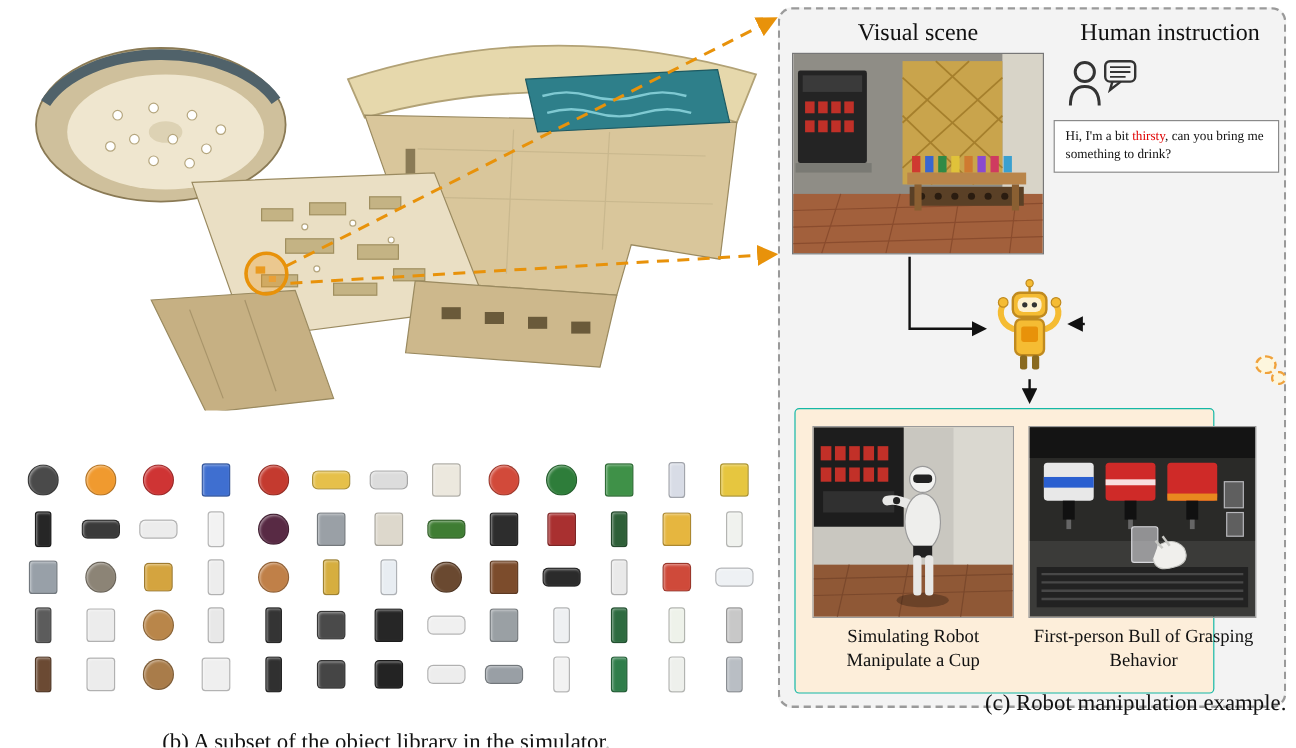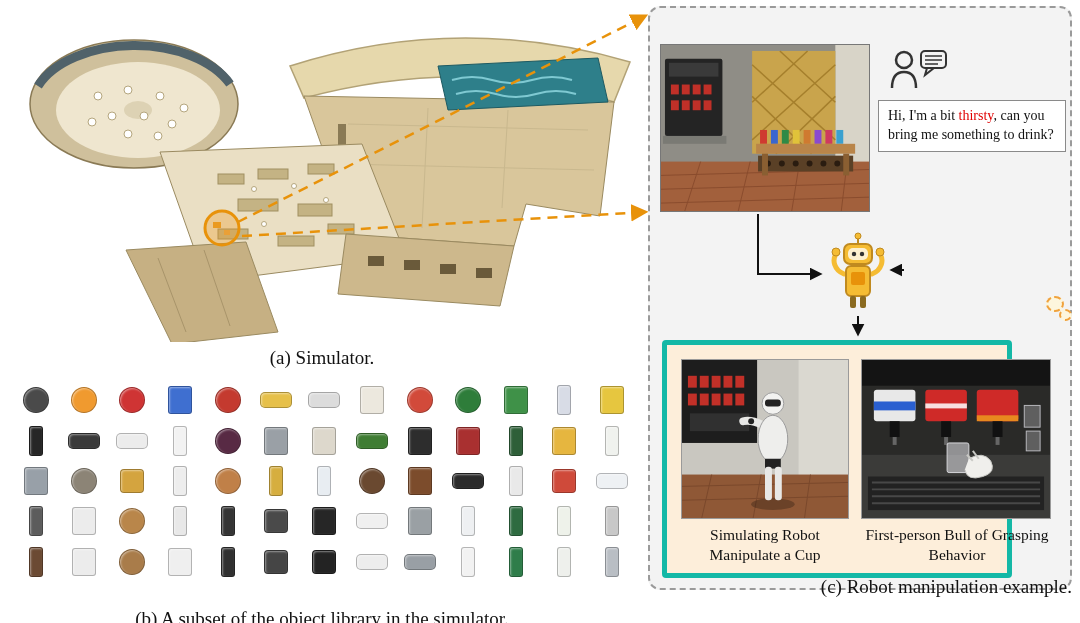--- a/index.html
+++ b/index.html
@@ -27,35 +27,35 @@
   
   .right-panel{position:absolute;left:648px;top:6px;width:424px;height:584px;
                border:2px dashed #9a9a9a;border-radius:12px;background:#f3f3f3;box-sizing:border-box;}
   .panel-titles{position:absolute;top:8px;left:0;width:100%;display:flex;}
   .ptitle{font-size:20px;color:#111;text-align:center;}
   .ptitle-left{width:230px;}
   .ptitle-right{flex:1;}
   .scene-img{position:absolute;left:10px;top:36px;width:210px;height:168px;border:1px solid #777;box-sizing:border-box;}
   .person{position:absolute;left:238px;top:38px;width:62px;height:48px;}
   .instruction-box{position:absolute;left:228px;top:92px;width:188px;background:#fff;
-                   border:1px solid #8a8a8a;padding:6px 9px;font-size:14px;line-height:1.35;
+                   border:1px solid #8a8a8a;padding:6px 9px;font-size:11px;line-height:1.35;
                    color:#111;box-sizing:border-box;}
   .hl{color:#e00000;}
   .cloud{position:absolute;left:250px;top:206px;width:164px;height:80px;background:#fdf6dd;
          border:2px dashed #f0a23c;border-radius:46% 50% 48% 50%;display:flex;align-items:center;
          justify-content:center;text-align:center;font-size:16.5px;color:#2aa03c;
          padding:6px;box-sizing:border-box;}
   .puff{position:absolute;background:#fdf6dd;border:2px dashed #f0a23c;border-radius:50%;}
   .puff1{left:396px;top:288px;width:14px;height:12px;}
   .puff2{left:409px;top:301px;width:9px;height:8px;}
   .robot{position:absolute;left:178px;top:222px;width:60px;height:84px;}
   .panel-arrows{position:absolute;left:0;top:0;width:424px;height:584px;pointer-events:none;}
 
   .examples-panel{position:absolute;left:12px;top:332px;width:350px;height:238px;background:#fdeeda;
-                  border:5px solid #14b8a6;border-radius:4px;box-sizing:border-box;}
+                  border:1px solid #14b8a6;border-radius:4px;box-sizing:border-box;}
   .bp-img{position:absolute;border:1px solid #9a9a9a;box-sizing:border-box;}
   .bp-img-left{left:14px;top:14px;width:168px;height:160px;}
   .bp-img-right{left:194px;top:14px;width:190px;height:160px;}
   .bp-cap{position:absolute;text-align:center;font-size:15.5px;line-height:1.3;color:#111;}
   .bp-cap-left{left:6px;top:180px;width:184px;}
   .bp-cap-right{left:194px;top:180px;width:192px;}
 
   .connector-overlay{position:absolute;left:0;top:0;width:1080px;height:623px;pointer-events:none;z-index:10;}
 </style>
 </head>
@@ -124,21 +124,20 @@
           <rect x="396" y="256" width="16" height="10"></rect>
         <rect x="432" y="260" width="16" height="10"></rect>
           <rect x="468" y="264" width="16" height="10"></rect>
       </g>
 
       <rect x="205" y="218" width="8" height="6" fill="#e8920a" opacity="0.85"></rect>
       <rect x="216" y="226" width="6" height="5" fill="#f0a23c" opacity="0.85"></rect>
       <circle cx="214" cy="224" r="17" fill="rgba(240,150,20,0.30)" stroke="#E8920A" stroke-width="3"></circle>
     </svg>
   </div>
-  <div class="caption caption-a">(a) Simulator.</div>
 
   <div class="objects">
       <div class="obj obj-r" title="kettle" style="background: rgb(74, 74, 74);"></div>
       <div class="obj obj-r" title="orange" style="background: rgb(240, 154, 47);"></div>
       <div class="obj obj-r" title="strawberry" style="background: rgb(207, 52, 52);"></div>
       <div class="obj obj-b" title="wipes-pack" style="background: rgb(63, 111, 208);"></div>
       <div class="obj obj-r" title="apple" style="background: rgb(196, 58, 47);"></div>
       <div class="obj obj-w" title="yellow-bowl" style="background: rgb(230, 192, 74);"></div>
       <div class="obj obj-w" title="paper-roll" style="background: rgb(220, 220, 220);"></div>
       <div class="obj obj-b" title="teddy-bear" style="background: rgb(236, 232, 222);"></div>
@@ -196,20 +195,24 @@
       <div class="obj obj-w" title="serving-tray" style="background: rgb(237, 237, 237);"></div>
       <div class="obj obj-w" title="gray-tray" style="background: rgb(153, 159, 165);"></div>
       <div class="obj obj-t" title="spray-bottle" style="background: rgb(242, 242, 242);"></div>
       <div class="obj obj-t" title="green-bottle" style="background: rgb(47, 125, 74);"></div>
       <div class="obj obj-t" title="small-milk-bottle" style="background: rgb(238, 240, 236);"></div>
       <div class="obj obj-t" title="gray-cup" style="background: rgb(185, 190, 196);"></div>
     </div>
   <div class="caption caption-b">(b) A subset of the object library in the simulator.</div>
 
   <div class="right-panel">
+    <div class="panel-titles">
+      <div class="ptitle ptitle-left">Visual scene</div>
+      <div class="ptitle ptitle-right">Human instruction</div>
+    </div>
 
     <div class="scene-img">
       <svg viewBox="0 0 210 168" width="100%" height="100%" preserveAspectRatio="none">
         <rect width="210" height="168" fill="#8f8d86"></rect>
         <rect x="176" width="34" height="168" fill="#d8d4c8"></rect>
         <rect y="118" width="210" height="50" fill="#a2603c"></rect>
         <g stroke="#8a4c2e" stroke-width="1">
           <line x1="0" y1="132" x2="210" y2="126"></line>
             <line x1="0" y1="146" x2="210" y2="140"></line>
           <line x1="0" y1="160" x2="210" y2="154"></line>

